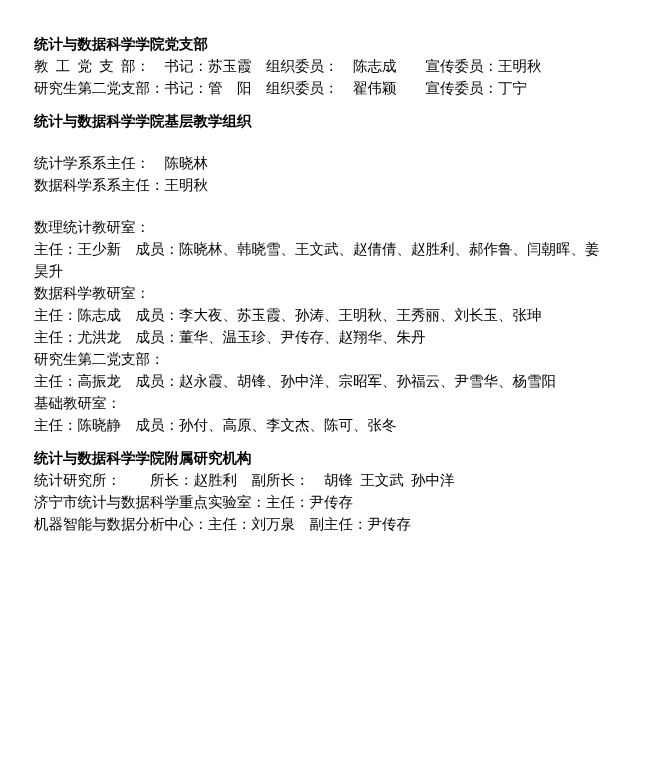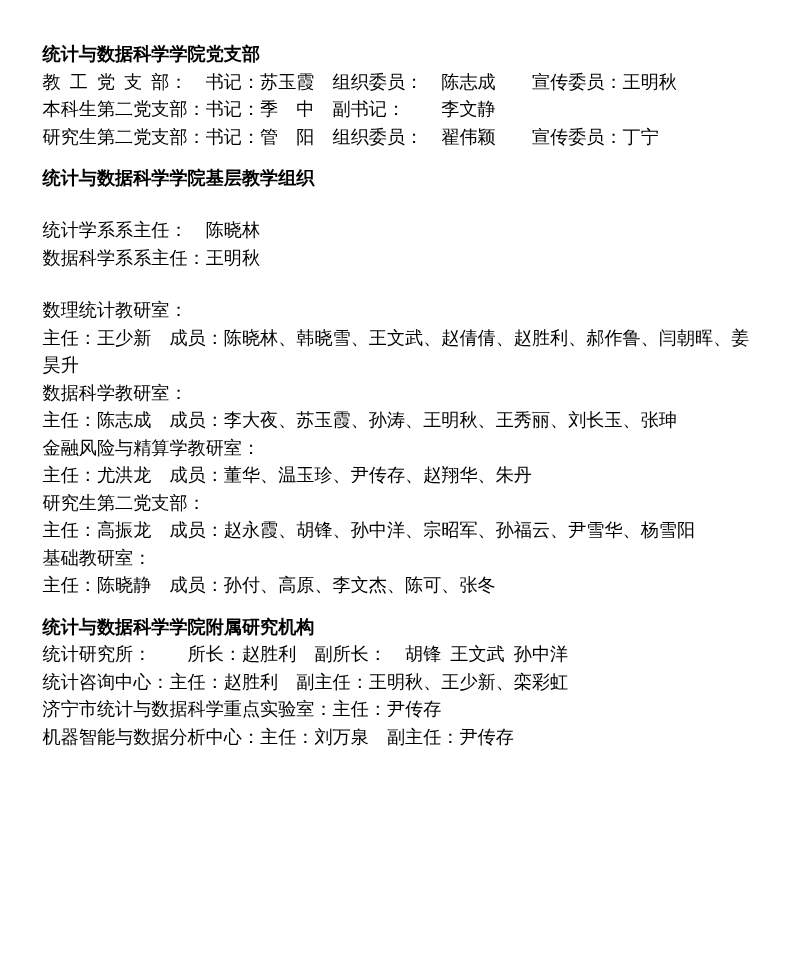--- a/index.html
+++ b/index.html
@@ -37,38 +37,35 @@
     height: 20px;
   }
 </style>
 </head>
 <body>
 
 <div class="doc">
 
   <p class="section-title">统计与数据科学学院党支部</p>
   <p>教 工 党 支 部：　书记：苏玉霞　组织委员：　陈志成　　宣传委员：王明秋</p>
-  <p>本科生第二党支部：书记：季　中　副书记：　　李文静</p>
   <p>研究生第二党支部：书记：管　阳　组织委员：　翟伟颖　　宣传委员：丁宁</p>
 
   <p class="section-title spaced">统计与数据科学学院基层教学组织</p>
   <div class="blank-gap"></div>
   <p>统计学系系主任：　陈晓林</p>
   <p>数据科学系系主任：王明秋</p>
   <div class="blank-gap"></div>
   <p>数理统计教研室：</p>
   <p>主任：王少新　成员：陈晓林、韩晓雪、王文武、赵倩倩、赵胜利、郝作鲁、闫朝晖、姜昊升</p>
   <p>数据科学教研室：</p>
   <p>主任：陈志成　成员：李大夜、苏玉霞、孙涛、王明秋、王秀丽、刘长玉、张珅</p>
-  <p>金融风险与精算学教研室：</p>
   <p>主任：尤洪龙　成员：董华、温玉珍、尹传存、赵翔华、朱丹</p>
   <p>研究生第二党支部：</p>
   <p>主任：高振龙　成员：赵永霞、胡锋、孙中洋、宗昭军、孙福云、尹雪华、杨雪阳</p>
   <p>基础教研室：</p>
   <p>主任：陈晓静　成员：孙付、高原、李文杰、陈可、张冬</p>
 
   <p class="section-title spaced">统计与数据科学学院附属研究机构</p>
   <p>统计研究所：　　所长：赵胜利　副所长：　胡锋 王文武 孙中洋</p>
-  <p>统计咨询中心：主任：赵胜利　副主任：王明秋、王少新、栾彩虹</p>
   <p>济宁市统计与数据科学重点实验室：主任：尹传存</p>
   <p>机器智能与数据分析中心：主任：刘万泉　副主任：尹传存</p>
 
 </div>
 
 </body></html>

